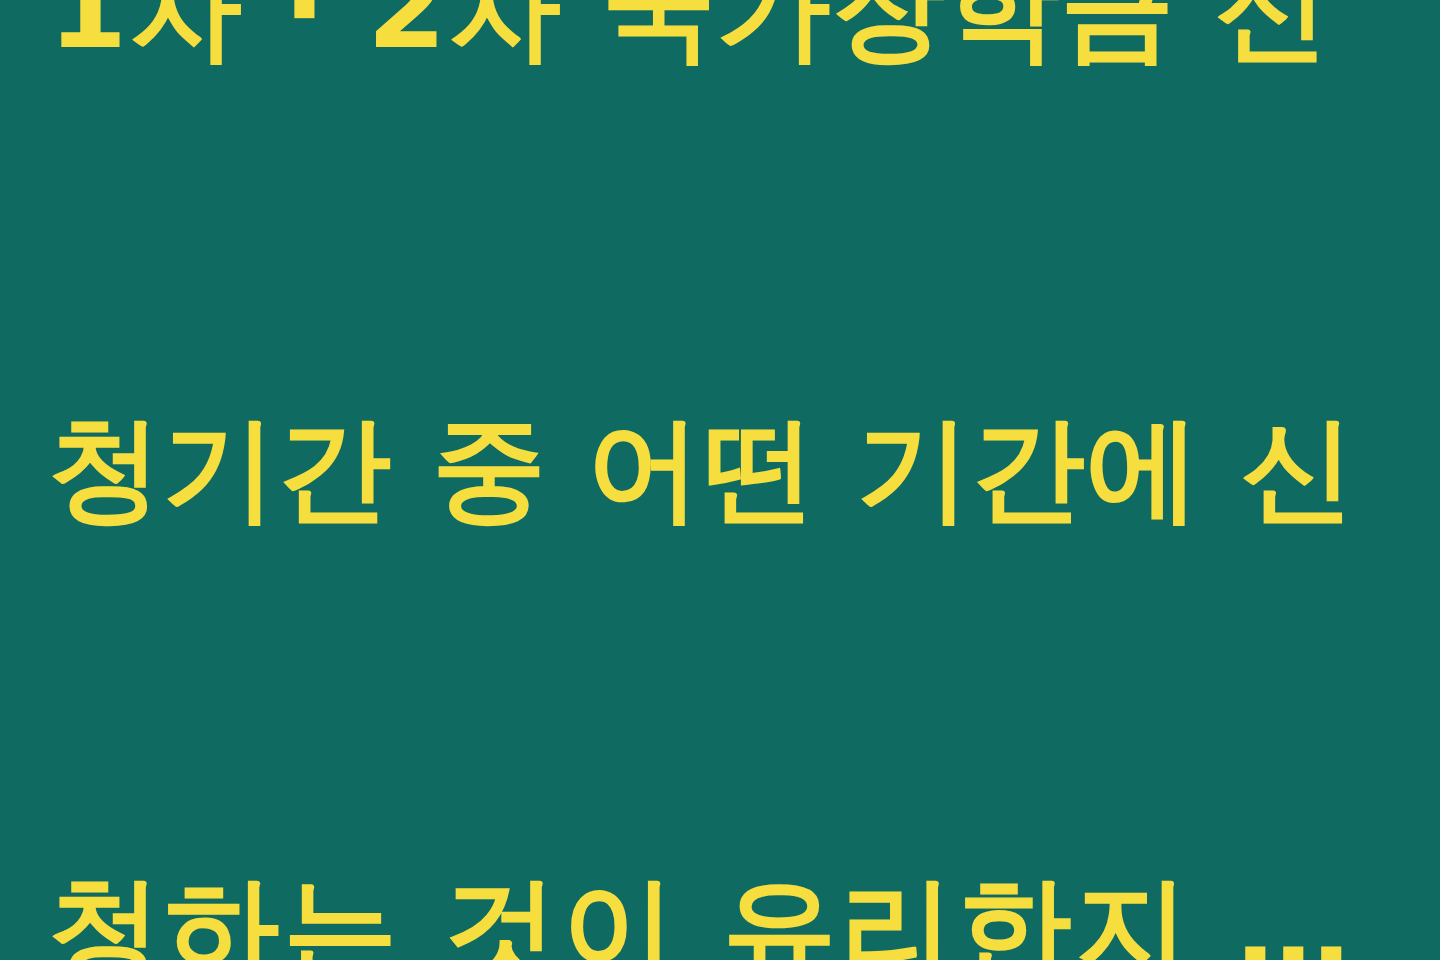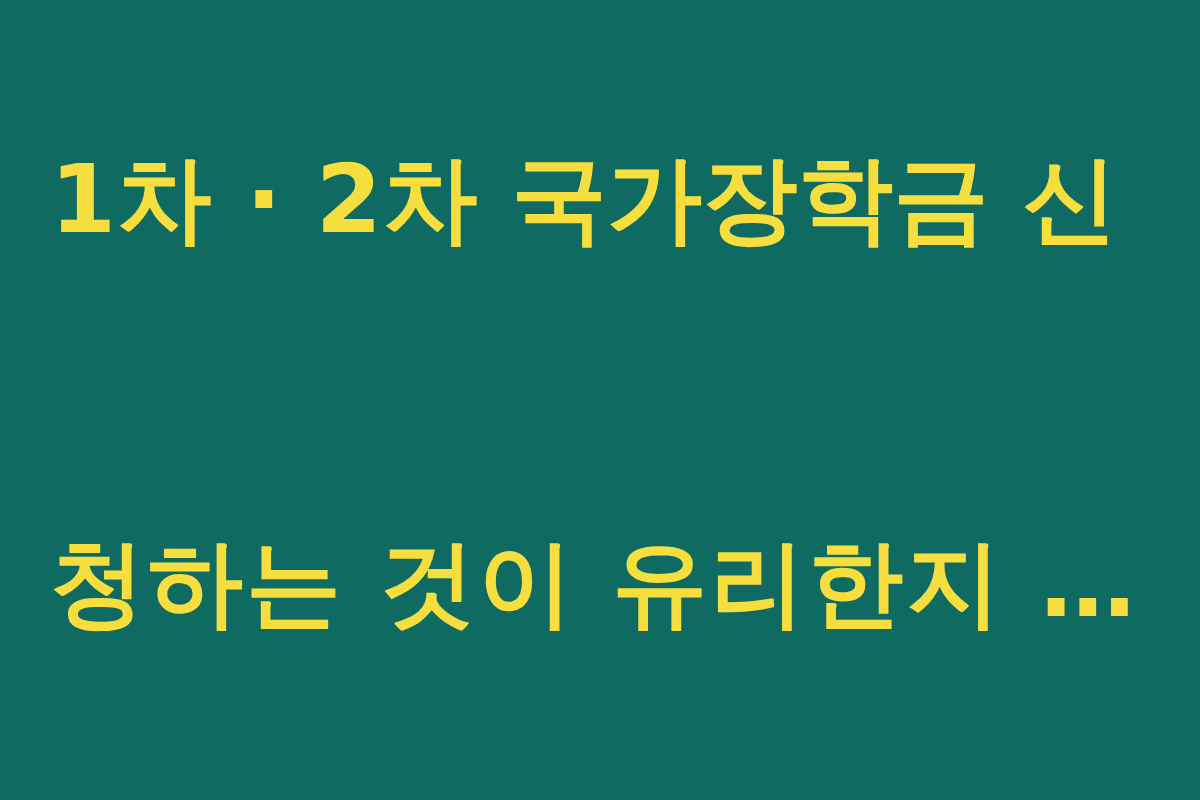--- a/index.html
+++ b/index.html
@@ -19,21 +19,21 @@
   #text-card {
     position: relative;
     box-sizing: border-box;
     width: 1200px;
     height: 800px;
     background: #0f6b62;
     display: flex;
     flex-direction: column;
     align-items: flex-start;
     justify-content: center;
-    padding: 0 88px 18px 50px;
+    padding: 0 88px 18px 40px;
   }
 
   #headline {
     margin: 0;
     padding: 0;
     font-family: "DejaVu Sans", sans-serif;
     font-weight: 700;
     font-size: 95px;
     line-height: 128px;
     letter-spacing: 0.5px;
@@ -55,16 +55,17 @@
     letter-spacing: 3px;
   }
 </style>
 </head>
 <body style="background: rgb(15, 107, 98);">
 
 <div id="text-card" style="background: rgb(15, 107, 98);">
 
   <div id="headline" style="color: rgb(247, 222, 63);">
     <span class="headline-line">1차 · 2차 국가장학금 신</span>
+    <span class="headline-line">청기간 중 어떤 기간에 신</span>
     <span class="headline-line ellipsis">청하는 것이 유리한지 …</span>
   </div>
 
 </div>
 
 </body></html>

